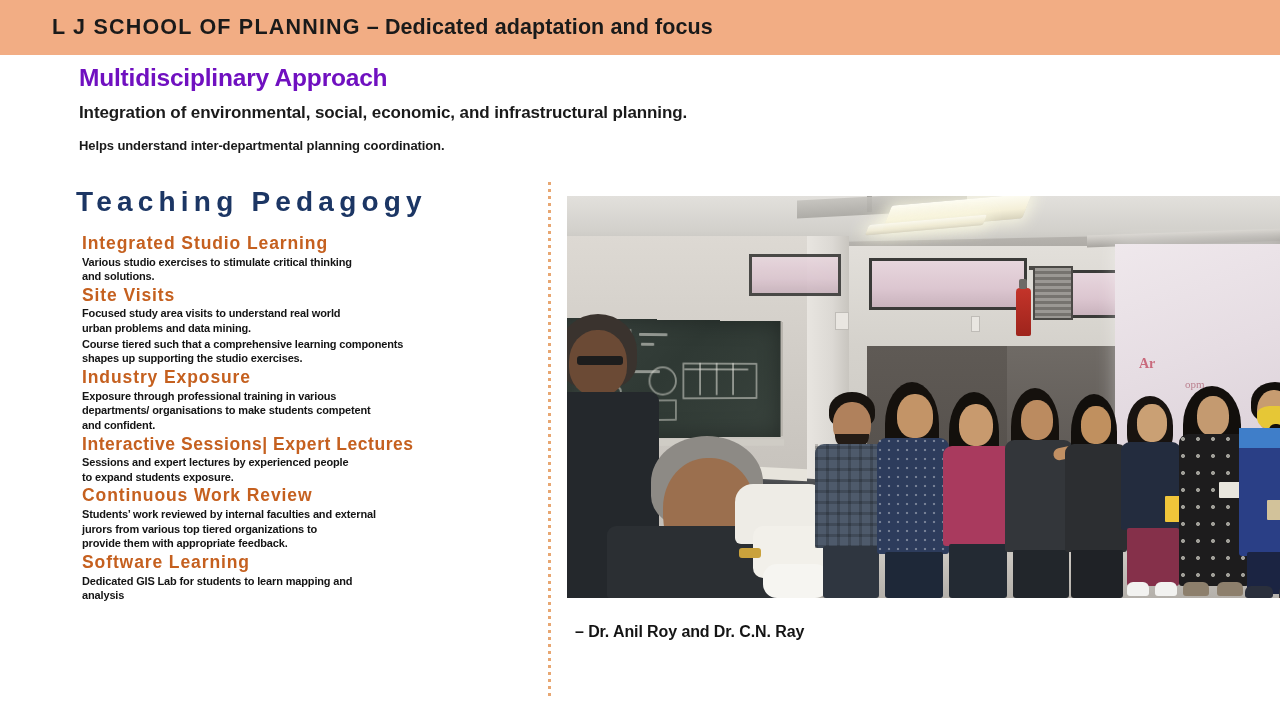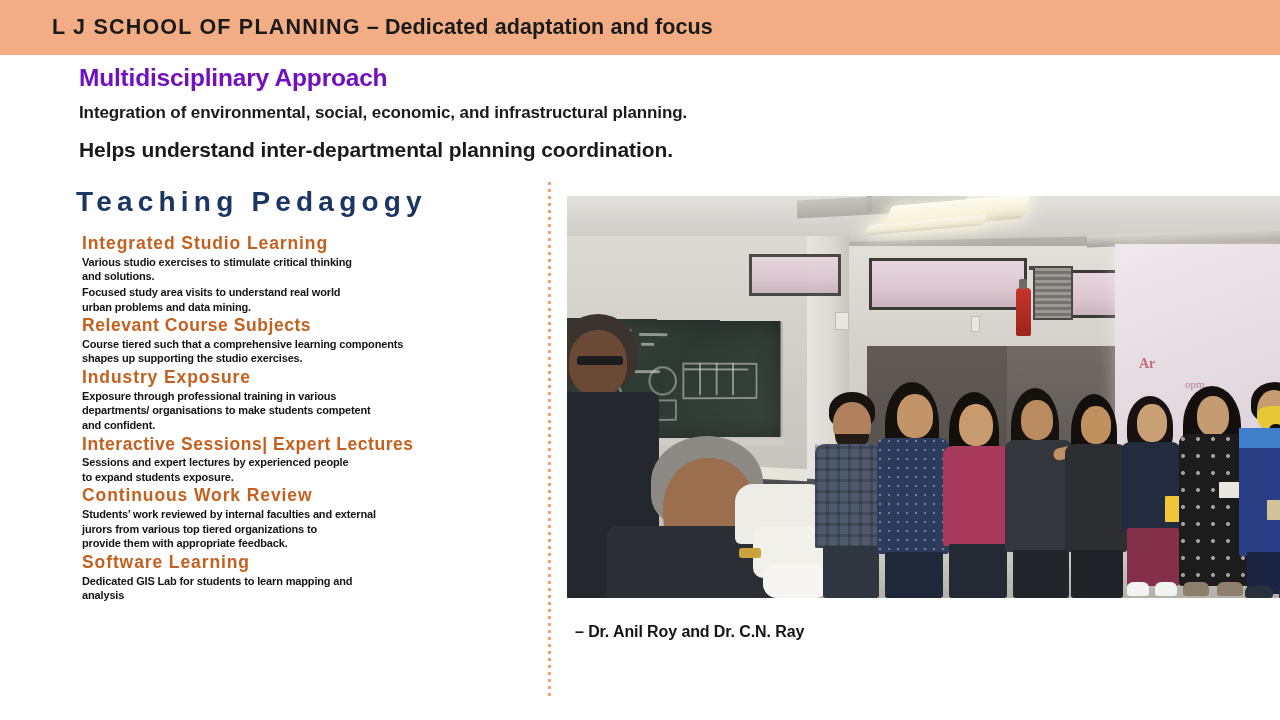--- a/index.html
+++ b/index.html
@@ -60,21 +60,21 @@
     font-size: 17px;
     font-weight: 600;
     color: #1a1a1a;
     white-space: nowrap;
     letter-spacing: -0.1px;
   }
   .approach-line-2 {
     position: absolute;
     left: 79px;
     top: 138px;
-    font-size: 21px;
+    font-size: 13px;
     font-weight: 600;
     color: #1a1a1a;
     white-space: nowrap;
     letter-spacing: -0.1px;
   }
 
   
   .pedagogy-heading {
     position: absolute;
     left: 76px;
@@ -335,25 +335,25 @@
 
   <div class="pedagogy-heading">Teaching Pedagogy</div>
 
   <div class="pedagogy-list">
     <div class="ped-item">
       <div class="ped-title">Integrated Studio Learning</div>
       <div class="ped-desc">Various studio exercises to stimulate critical thinking
 and solutions.</div>
     </div>
     <div class="ped-item">
+      <div class="ped-title">Site Visits</div>
       <div class="ped-desc">Focused study area visits to understand real world
 urban problems and data mining.</div>
     </div>
     <div class="ped-item">
-      <div class="ped-title tight">Relevant Course Subjects</div>
       <div class="ped-desc">Course tiered such that a comprehensive learning components
 shapes up supporting the studio exercises.</div>
     </div>
     <div class="ped-item">
       <div class="ped-title">Industry Exposure</div>
       <div class="ped-desc">Exposure through professional training in various
 departments/ organisations to make students competent
 and confident.</div>
     </div>
     <div class="ped-item">

